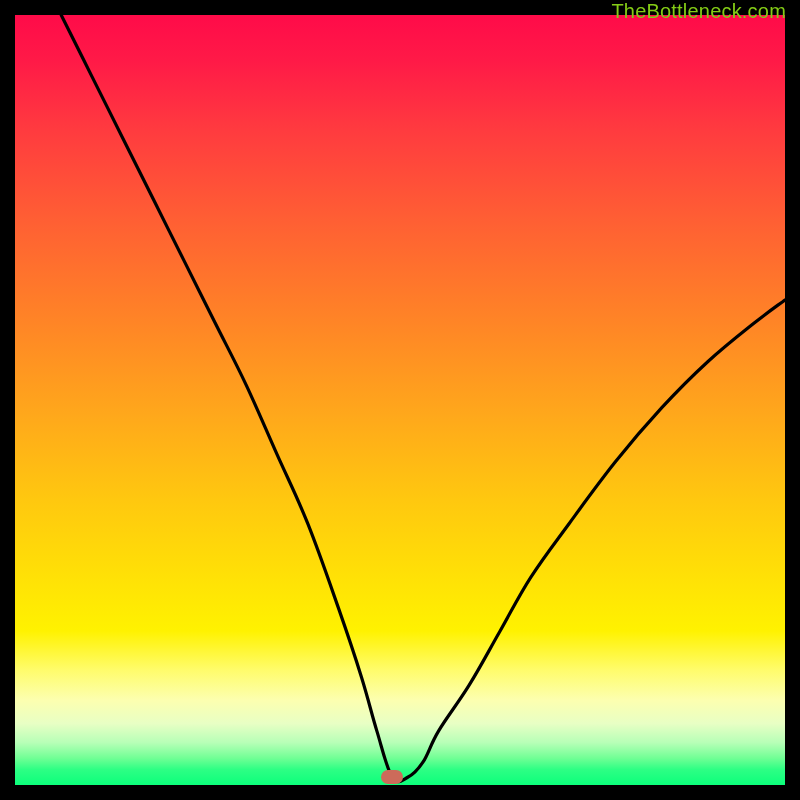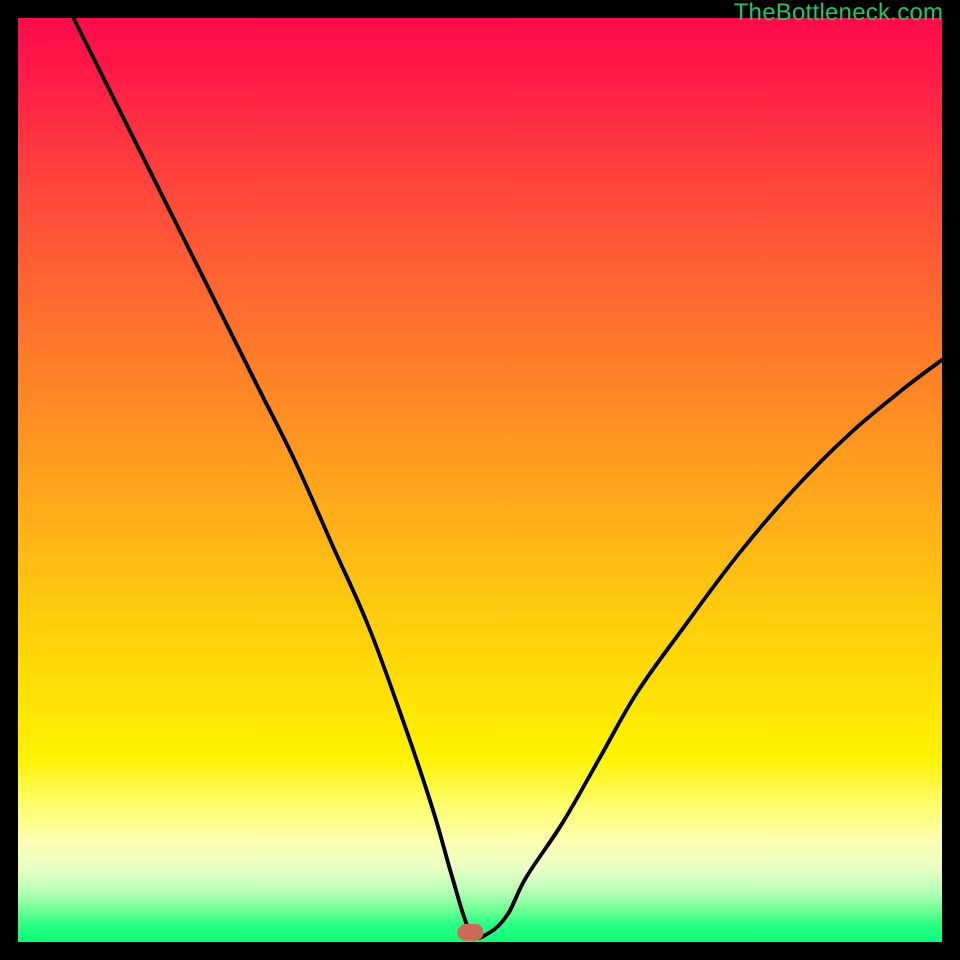--- a/index.html
+++ b/index.html
@@ -49,21 +49,21 @@
     position: absolute;
     left: 0;
     top: 0;
     width: 100%;
     height: 100%;
   }
   .watermark {
     position: absolute;
     top: 0;
     right: 14px;
-    color: #22c55e;
+    color: #84cc16;
     font-size: 20px;
     font-weight: 500;
     letter-spacing: 0.2px;
     user-select: none;
   }
   .marker {
     position: absolute;
     width: 22px;
     height: 14px;
     border-radius: 7px;

